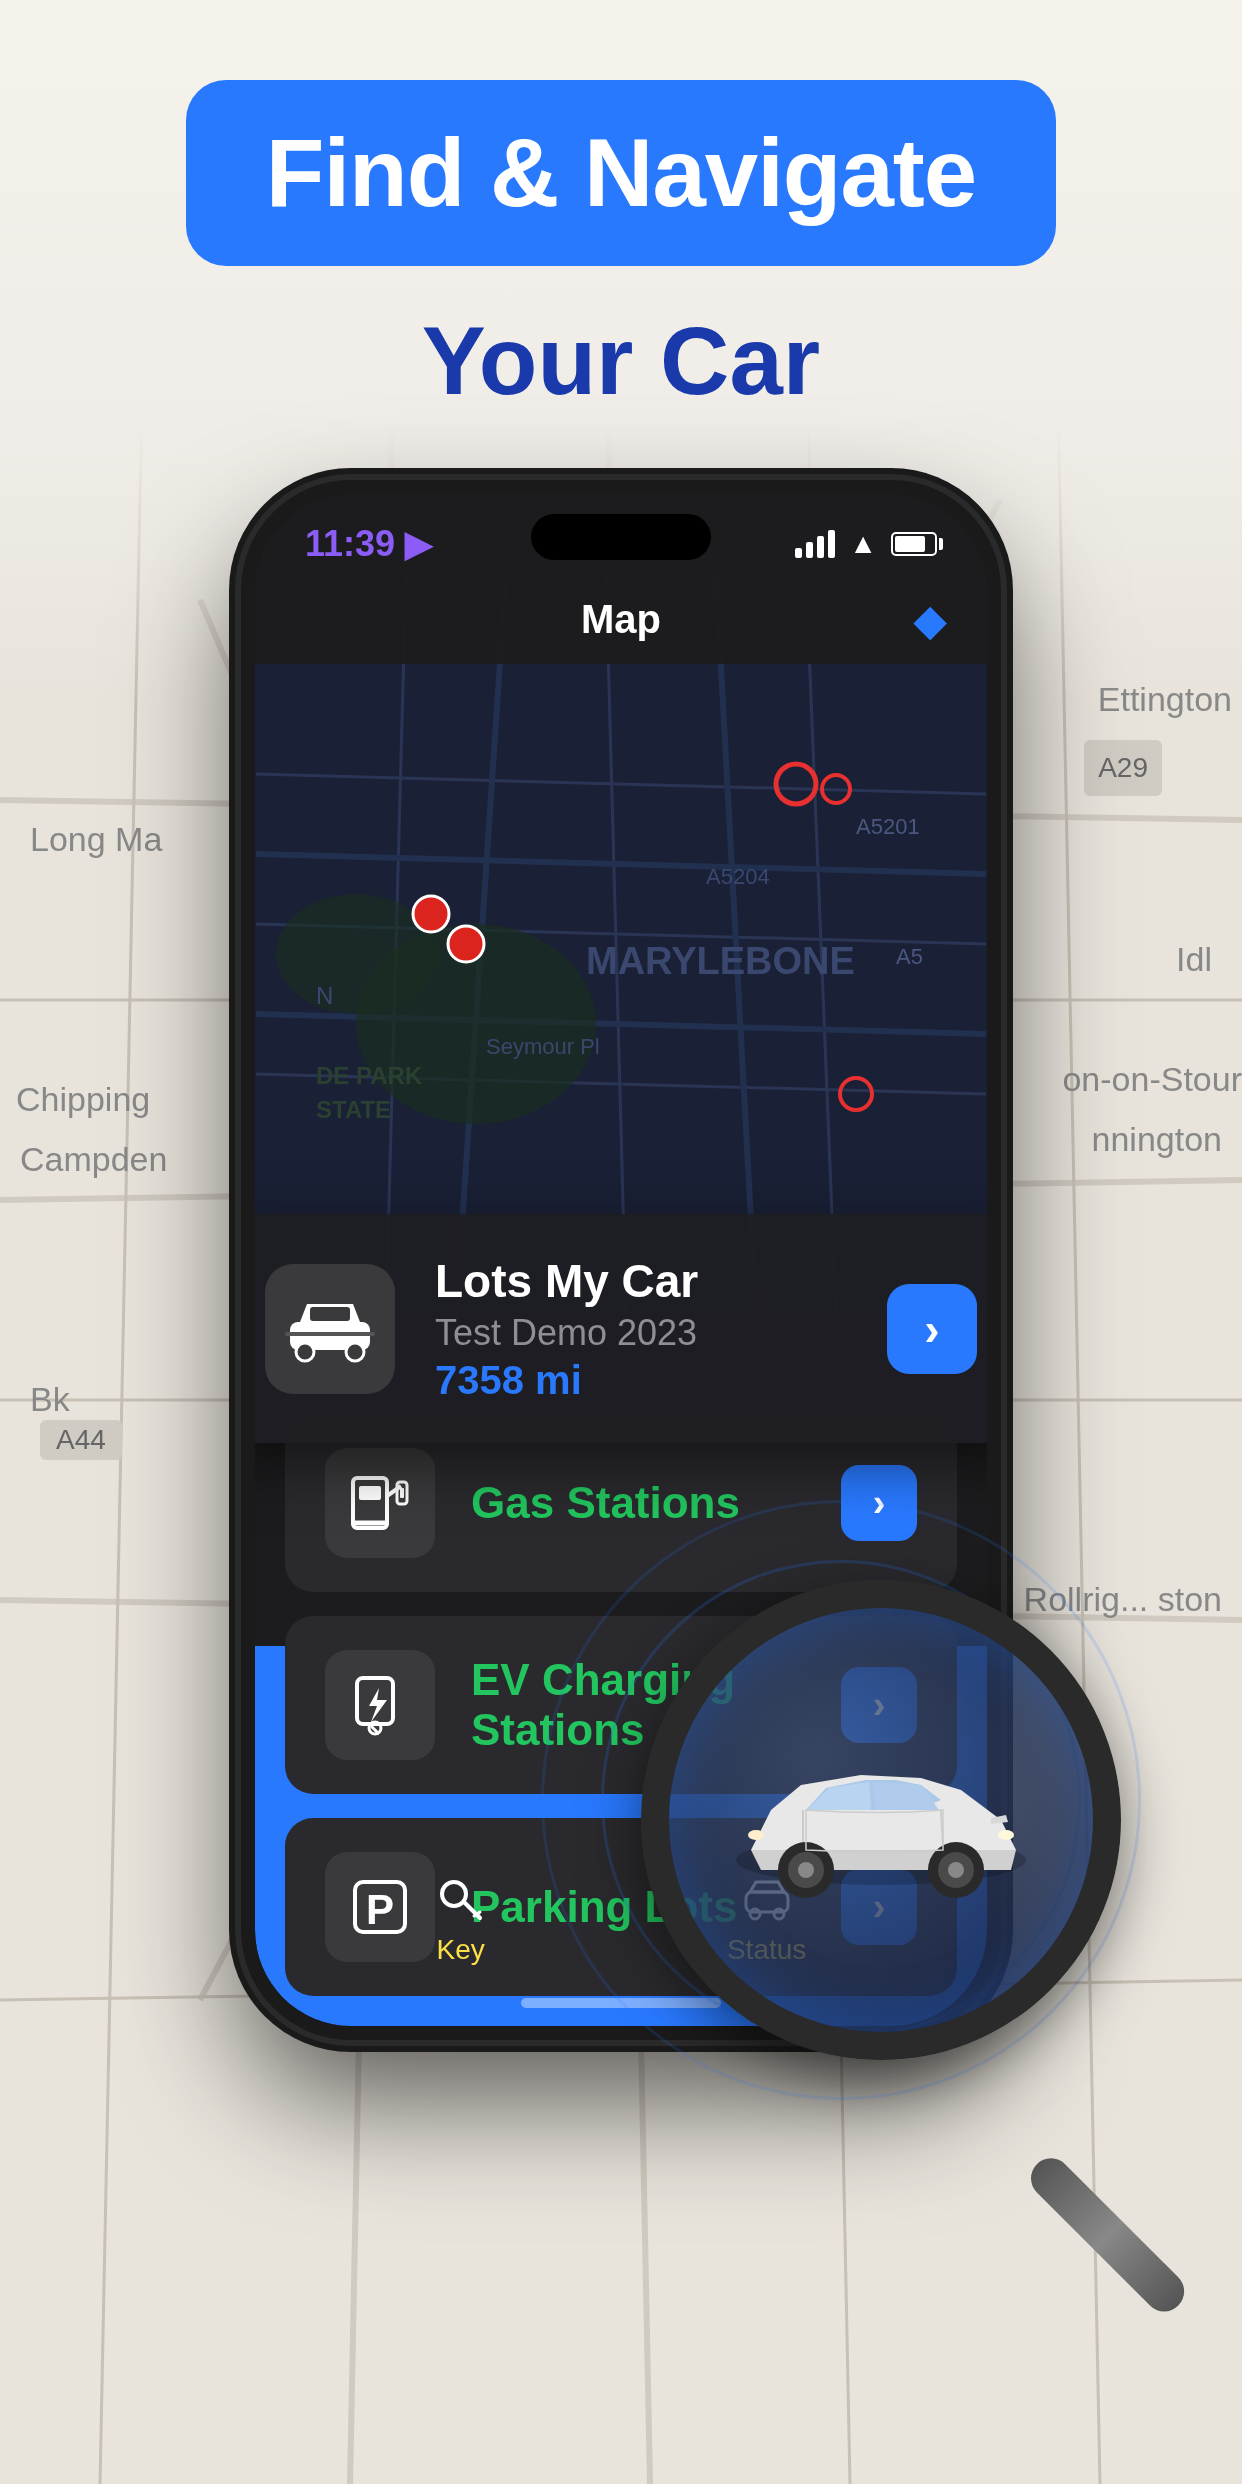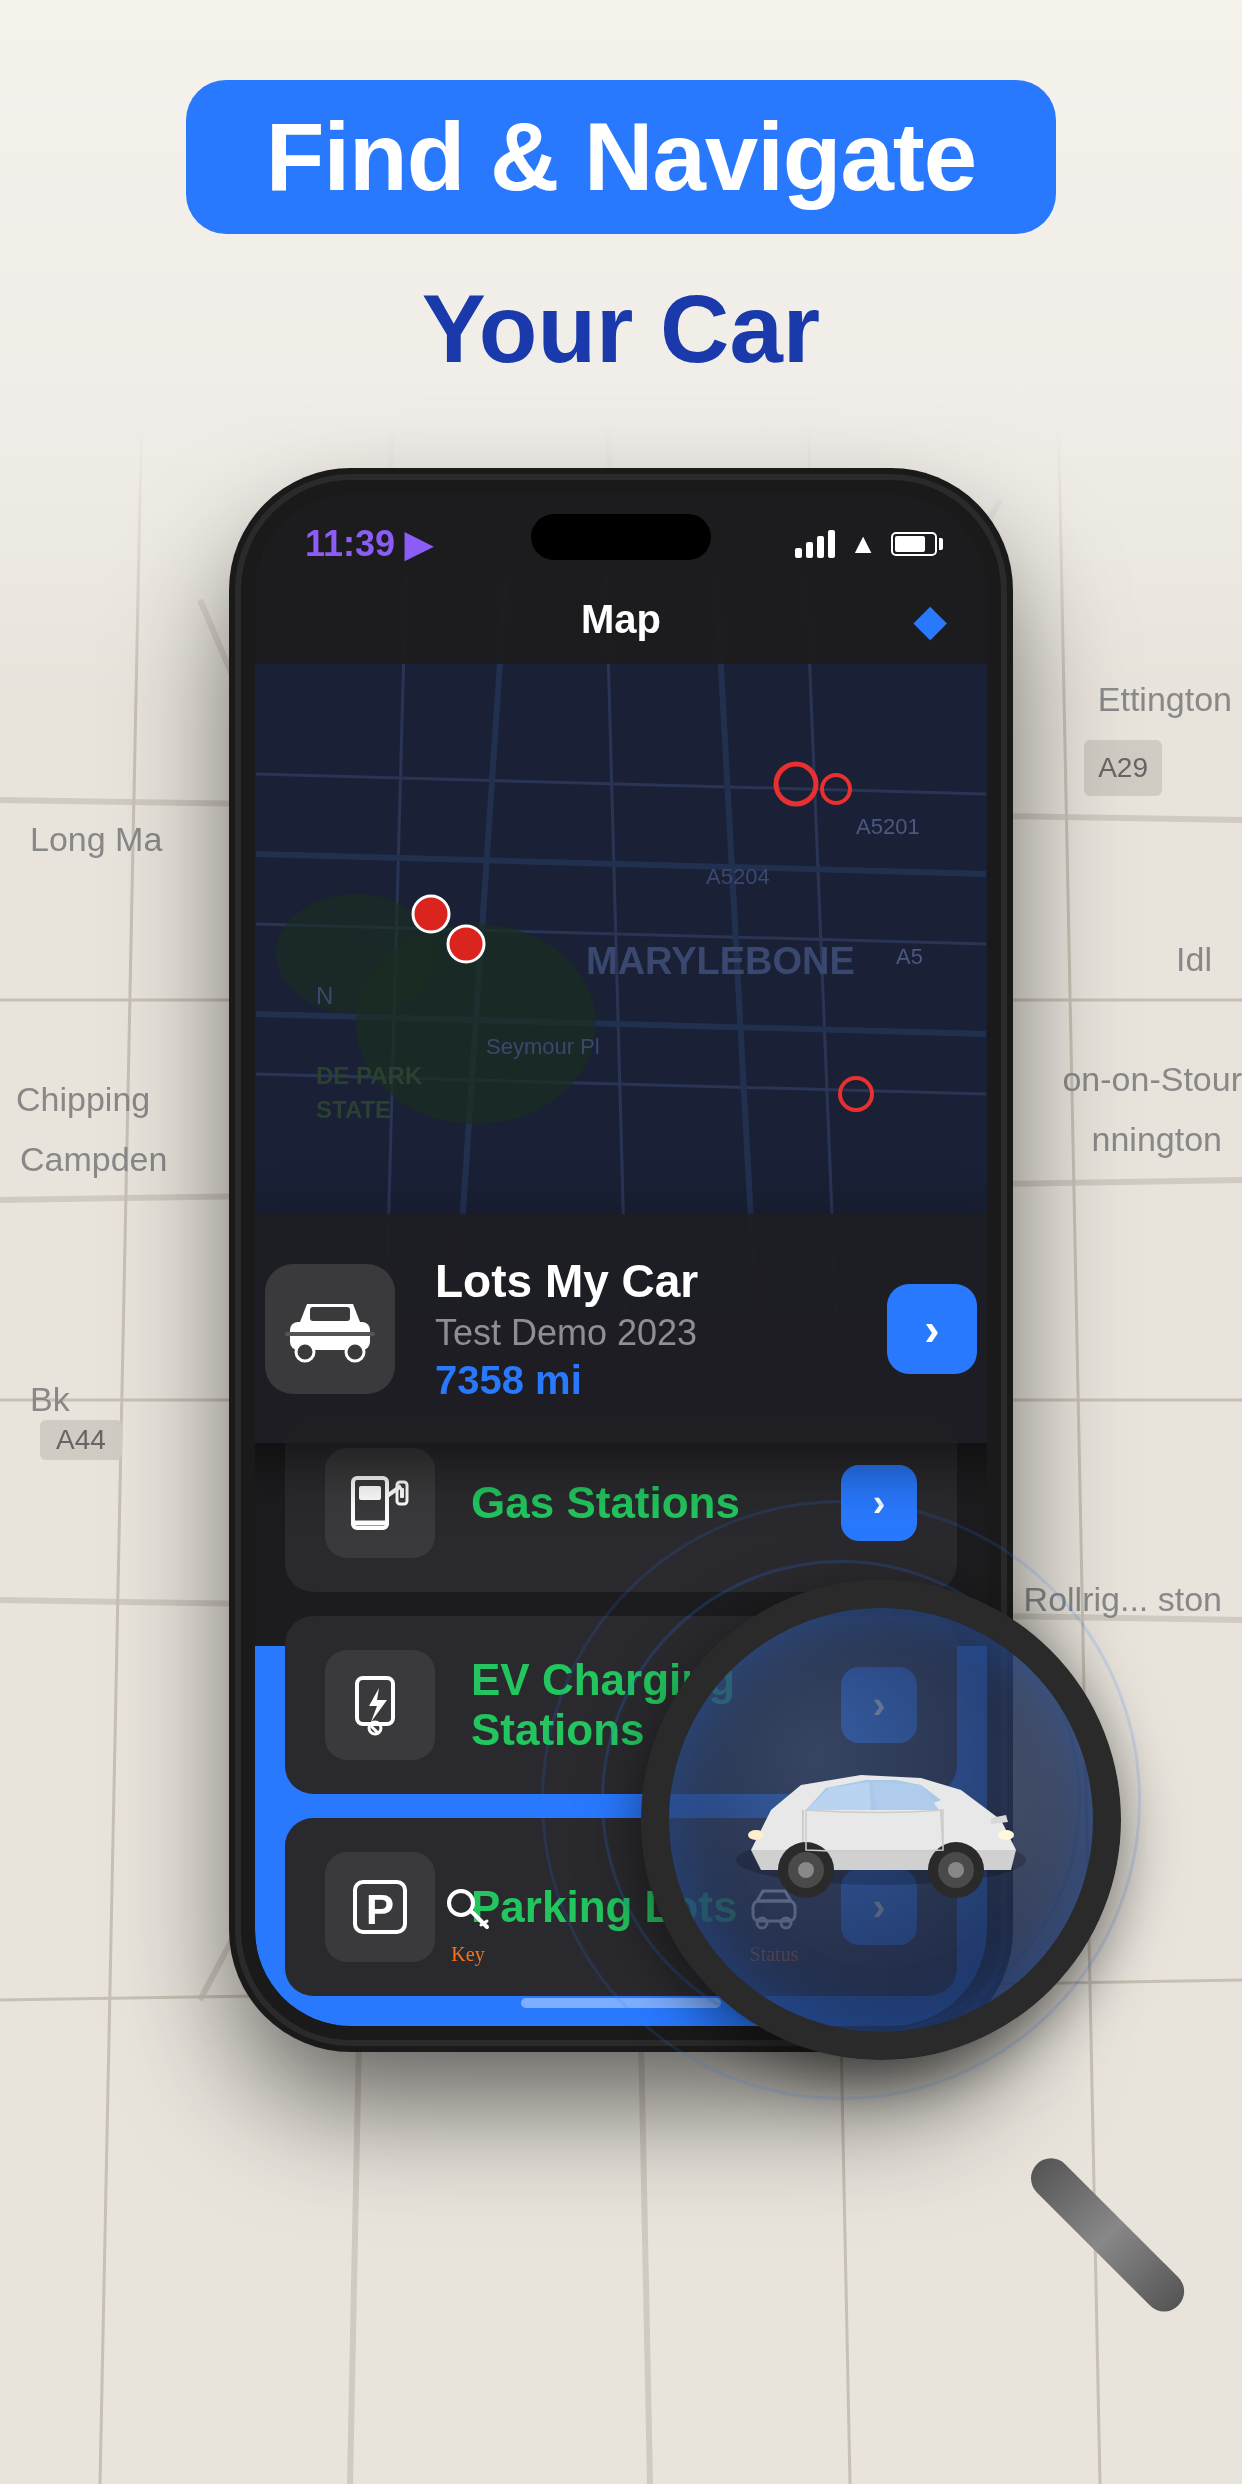--- a/index.html
+++ b/index.html
@@ -40,21 +40,21 @@
       left: 0;
       right: 0;
       z-index: 10;
       text-align: center;
     }
 
     .hero-badge {
       display: inline-block;
       background: #2979FF;
       border-radius: 40px;
-      padding: 24px 80px;
+      padding: 40px 80px;
       margin-bottom: 30px;
     }
 
     .hero-badge-text {
       color: white;
       font-size: 96px;
       font-weight: 900;
       line-height: 1.1;
       letter-spacing: -1px;
     }
@@ -402,23 +402,22 @@
     }
 
     .tab-item {
       display: flex;
       flex-direction: column;
       align-items: center;
       gap: 10px;
     }
 
     .tab-label {
-      color: #f97316;
-      font-size: 20px;
-      font-family: Liberation Serif, serif;
+      color: #fde047;
+      font-size: 28px;
     }
 
     
     .home-indicator {
       position: absolute;
       bottom: 18px;
       left: 50%;
       transform: translateX(-50%);
       width: 200px;
       height: 10px;

